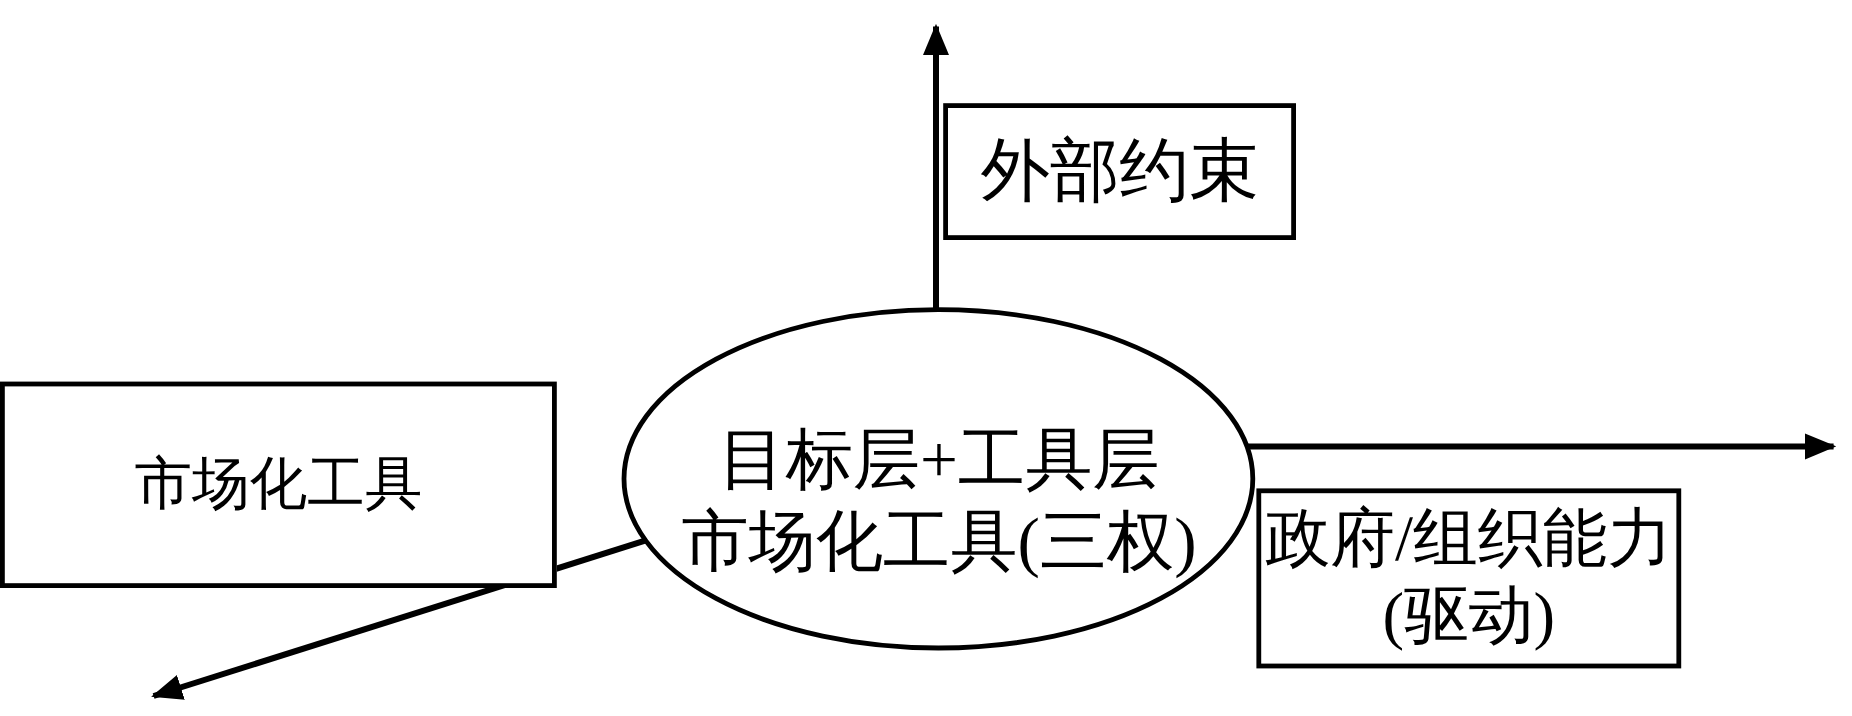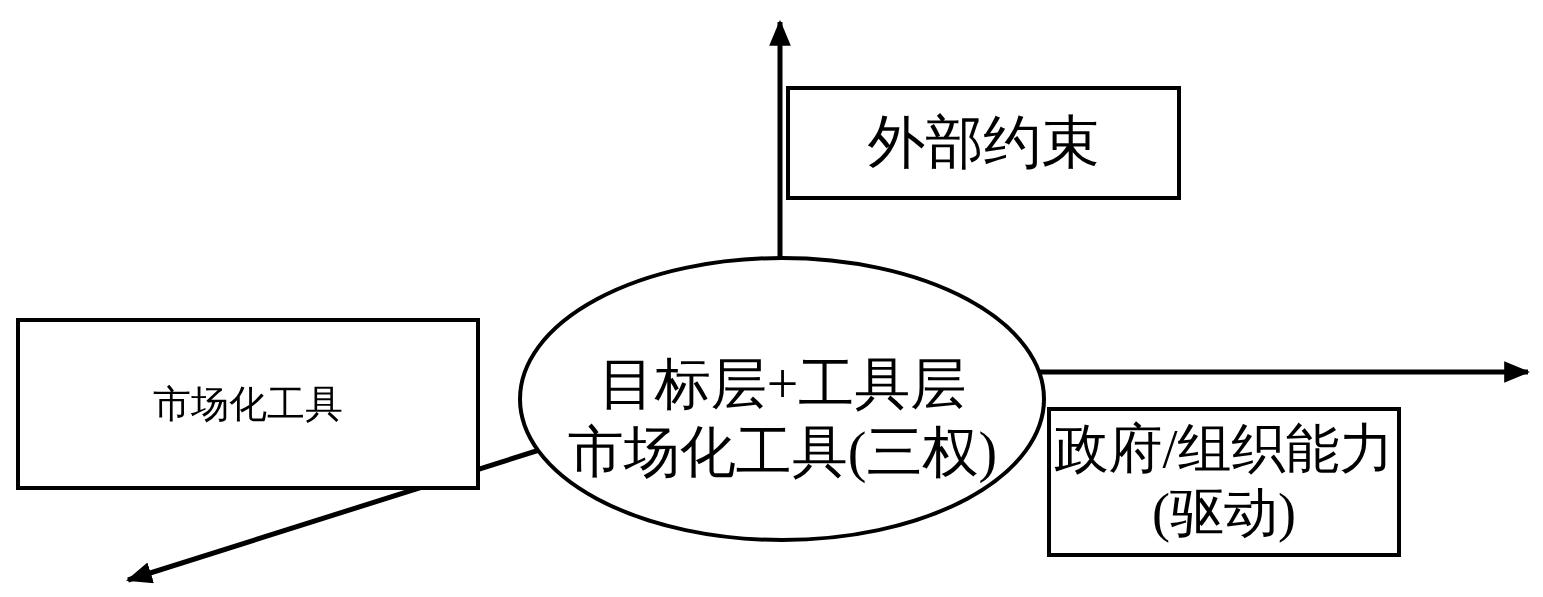--- a/index.html
+++ b/index.html
@@ -27,27 +27,27 @@
     display: flex;
     flex-direction: column;
     align-items: center;
     justify-content: center;
     text-align: center;
     line-height: 1.18;
     white-space: nowrap;
   }
   .top-box {
     left: 786px; top: 86px;
-    width: 395px; height: 114px;
+    width: 294px; height: 114px;
     font-size: 58px;
   }
   .left-box {
-    left: 16px; top: 318px;
+    left: 0; top: 318px;
     width: 464px; height: 172px;
-    font-size: 38px;
+    font-size: 48px;
   }
   .right-box {
     left: 1047px; top: 407px;
     width: 354px; height: 150px;
     font-size: 54px;
   }
   .ellipse-text {
     position: absolute;
     left: 540px; top: 350px;
     width: 485px;

